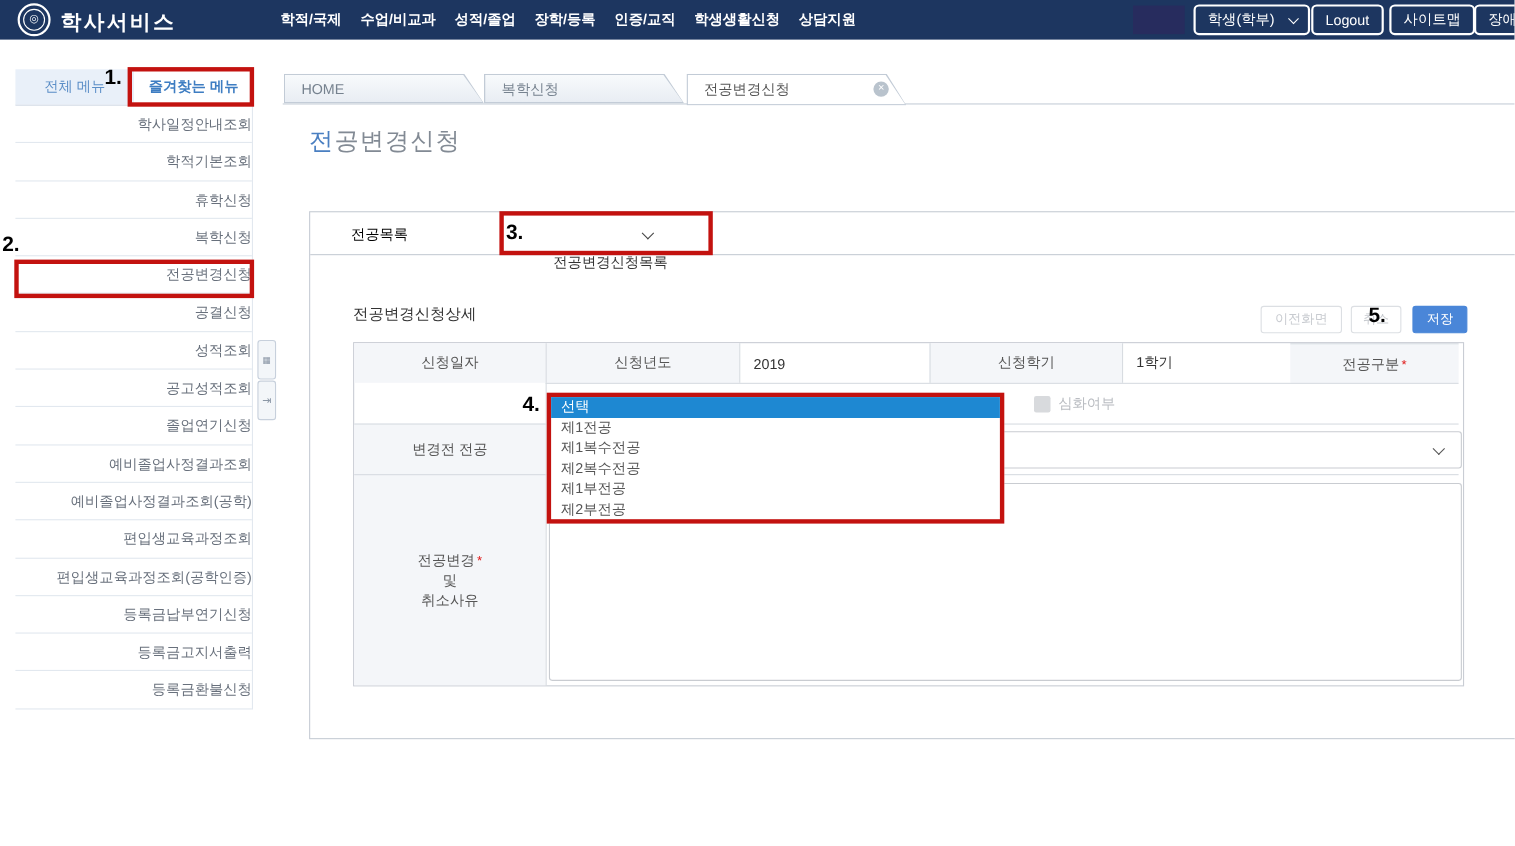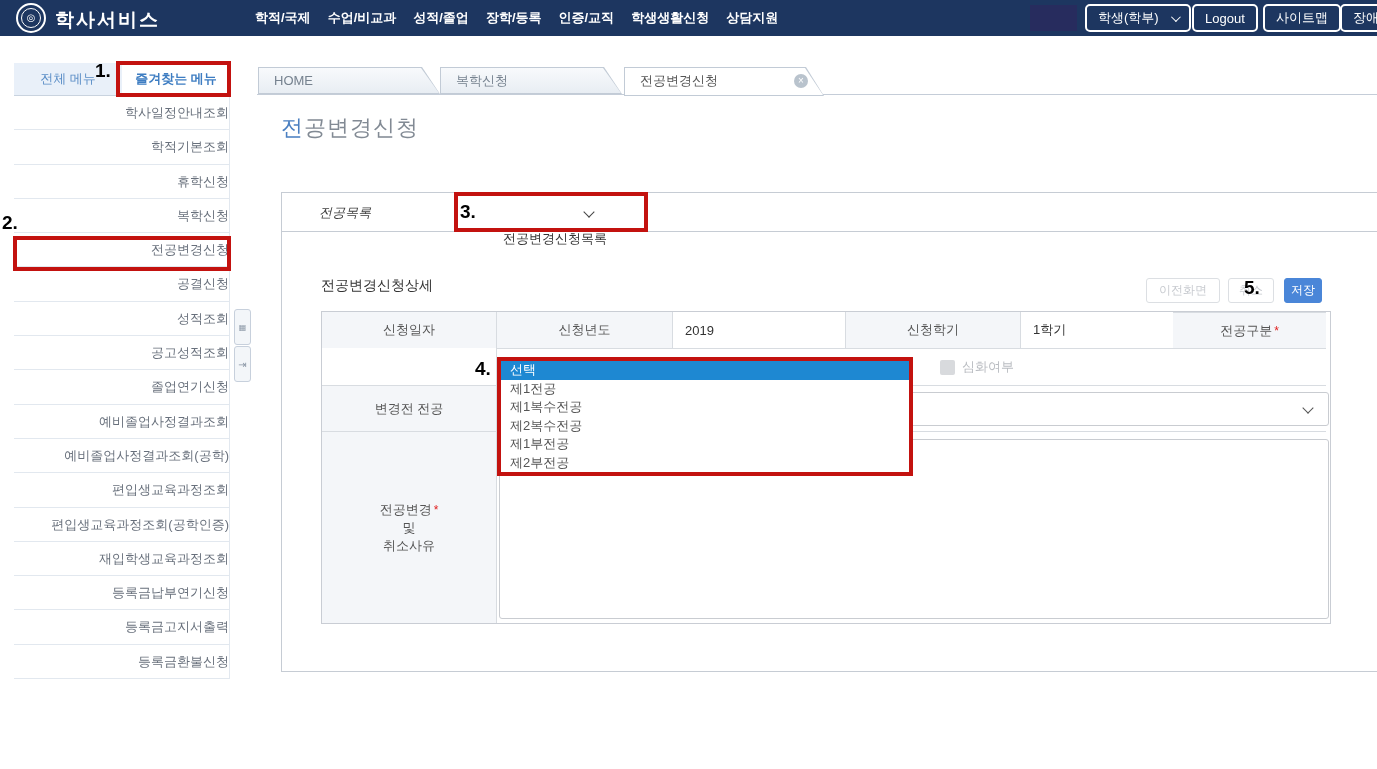--- a/index.html
+++ b/index.html
@@ -47,30 +47,30 @@
   .ctab.active .lbl{color:#555;}
   .tab-close{position:absolute;left:170px;top:7px;width:14px;height:14px;border-radius:50%;background:#b9c3cd;color:#fff;font-size:10px;line-height:14px;text-align:center;z-index:2;cursor:pointer;}
 
   
   #page-title{position:absolute;left:281px;top:113px;margin:0;font-size:22px;font-weight:400;color:#828a94;letter-spacing:1px;}
   #page-title::first-letter{color:var(--link-blue,#4a7fc1);}
 
   
   #panel{position:absolute;left:281px;top:192px;width:1100px;height:480px;border:1px solid #c6ccd4;background:#fff;}
   #major-bar{position:absolute;left:0;top:0;width:100%;height:39px;border-bottom:1px solid #c6ccd4;}
-  #major-bar .bar-label{position:absolute;left:37px;line-height:39px;font-size:13px;color:#404040;font-style:italic;}
+  #major-bar .bar-label{position:absolute;left:37px;line-height:39px;font-size:13px;color:#000000;}
   .bar-dd-value{position:absolute;left:221px;line-height:39px;font-size:13px;color:#333;cursor:pointer;margin-top:26px;}
   .chev-d{position:absolute;left:303px;top:15px;width:8px;height:8px;border-right:1.5px solid #444;border-bottom:1.5px solid #444;transform:rotate(45deg);}
 
   #detail-heading{position:absolute;left:39px;top:84px;font-size:14px;color:#333;}
   .pbtn{position:absolute;top:85px;height:25px;border-radius:3px;font-size:12px;display:flex;align-items:center;justify-content:center;cursor:pointer;}
   .pbtn.ghost{background:#fff;border:1px solid #dcdfe3;color:#c8cbd0;}
   #btn-prev{left:864px;width:74px;}
   #btn-cancel{left:946px;width:46px;}
-  #btn-save{left:1002px;width:38px;background:var(--accent-blue,#4a86d8);border:1px solid var(--accent-blue,#4a86d8);color:#fff;}
+  #btn-save{left:1002px;width:50px;background:var(--accent-blue,#4a86d8);border:1px solid var(--accent-blue,#4a86d8);color:#fff;}
 
   
   #dtable{position:absolute;left:39px;top:118px;width:1010px;height:313px;border:1px solid #c9cdd4;display:grid;grid-template-columns:174px 176px 173px 175px 153px 153px;grid-template-rows:36px 37px 46px 192px;}
   .cell{border-left:1px solid #d8dce1;border-top:1px solid #d8dce1;position:relative;overflow:visible;}
   .cell.c1{border-left:none;}
   .cell.r1{border-top:none;}
   .lc{background:#f4f6f9;display:flex;align-items:center;justify-content:center;font-size:13px;color:#555;}
   .vc{display:flex;align-items:center;padding-left:12px;font-size:13px;color:#333;}
   .wide{grid-column:2/7;}
   .req{color:#e02020;margin-left:2px;font-size:12px;}
@@ -139,21 +139,20 @@
     <li class="side-item">복학신청</li>
     <li class="side-item">전공변경신청</li>
     <li class="side-item">공결신청</li>
     <li class="side-item">성적조회</li>
     <li class="side-item">공고성적조회</li>
     <li class="side-item">졸업연기신청</li>
     <li class="side-item">예비졸업사정결과조회</li>
     <li class="side-item">예비졸업사정결과조회(공학)</li>
     <li class="side-item">편입생교육과정조회</li>
     <li class="side-item">편입생교육과정조회(공학인증)</li>
-    <li class="side-item">재입학생교육과정조회</li>
     <li class="side-item">등록금납부연기신청</li>
     <li class="side-item">등록금고지서출력</li>
     <li class="side-item">등록금환불신청</li>
   </ul>
 <div class="collapse-btn" id="collapse1">▦</div>
 <div class="collapse-btn" id="collapse2">⇥</div>
 
 <div class="strip-line"></div>
 <div class="ctab" style="left:258px;width:182px;">
   <div class="in"></div>

